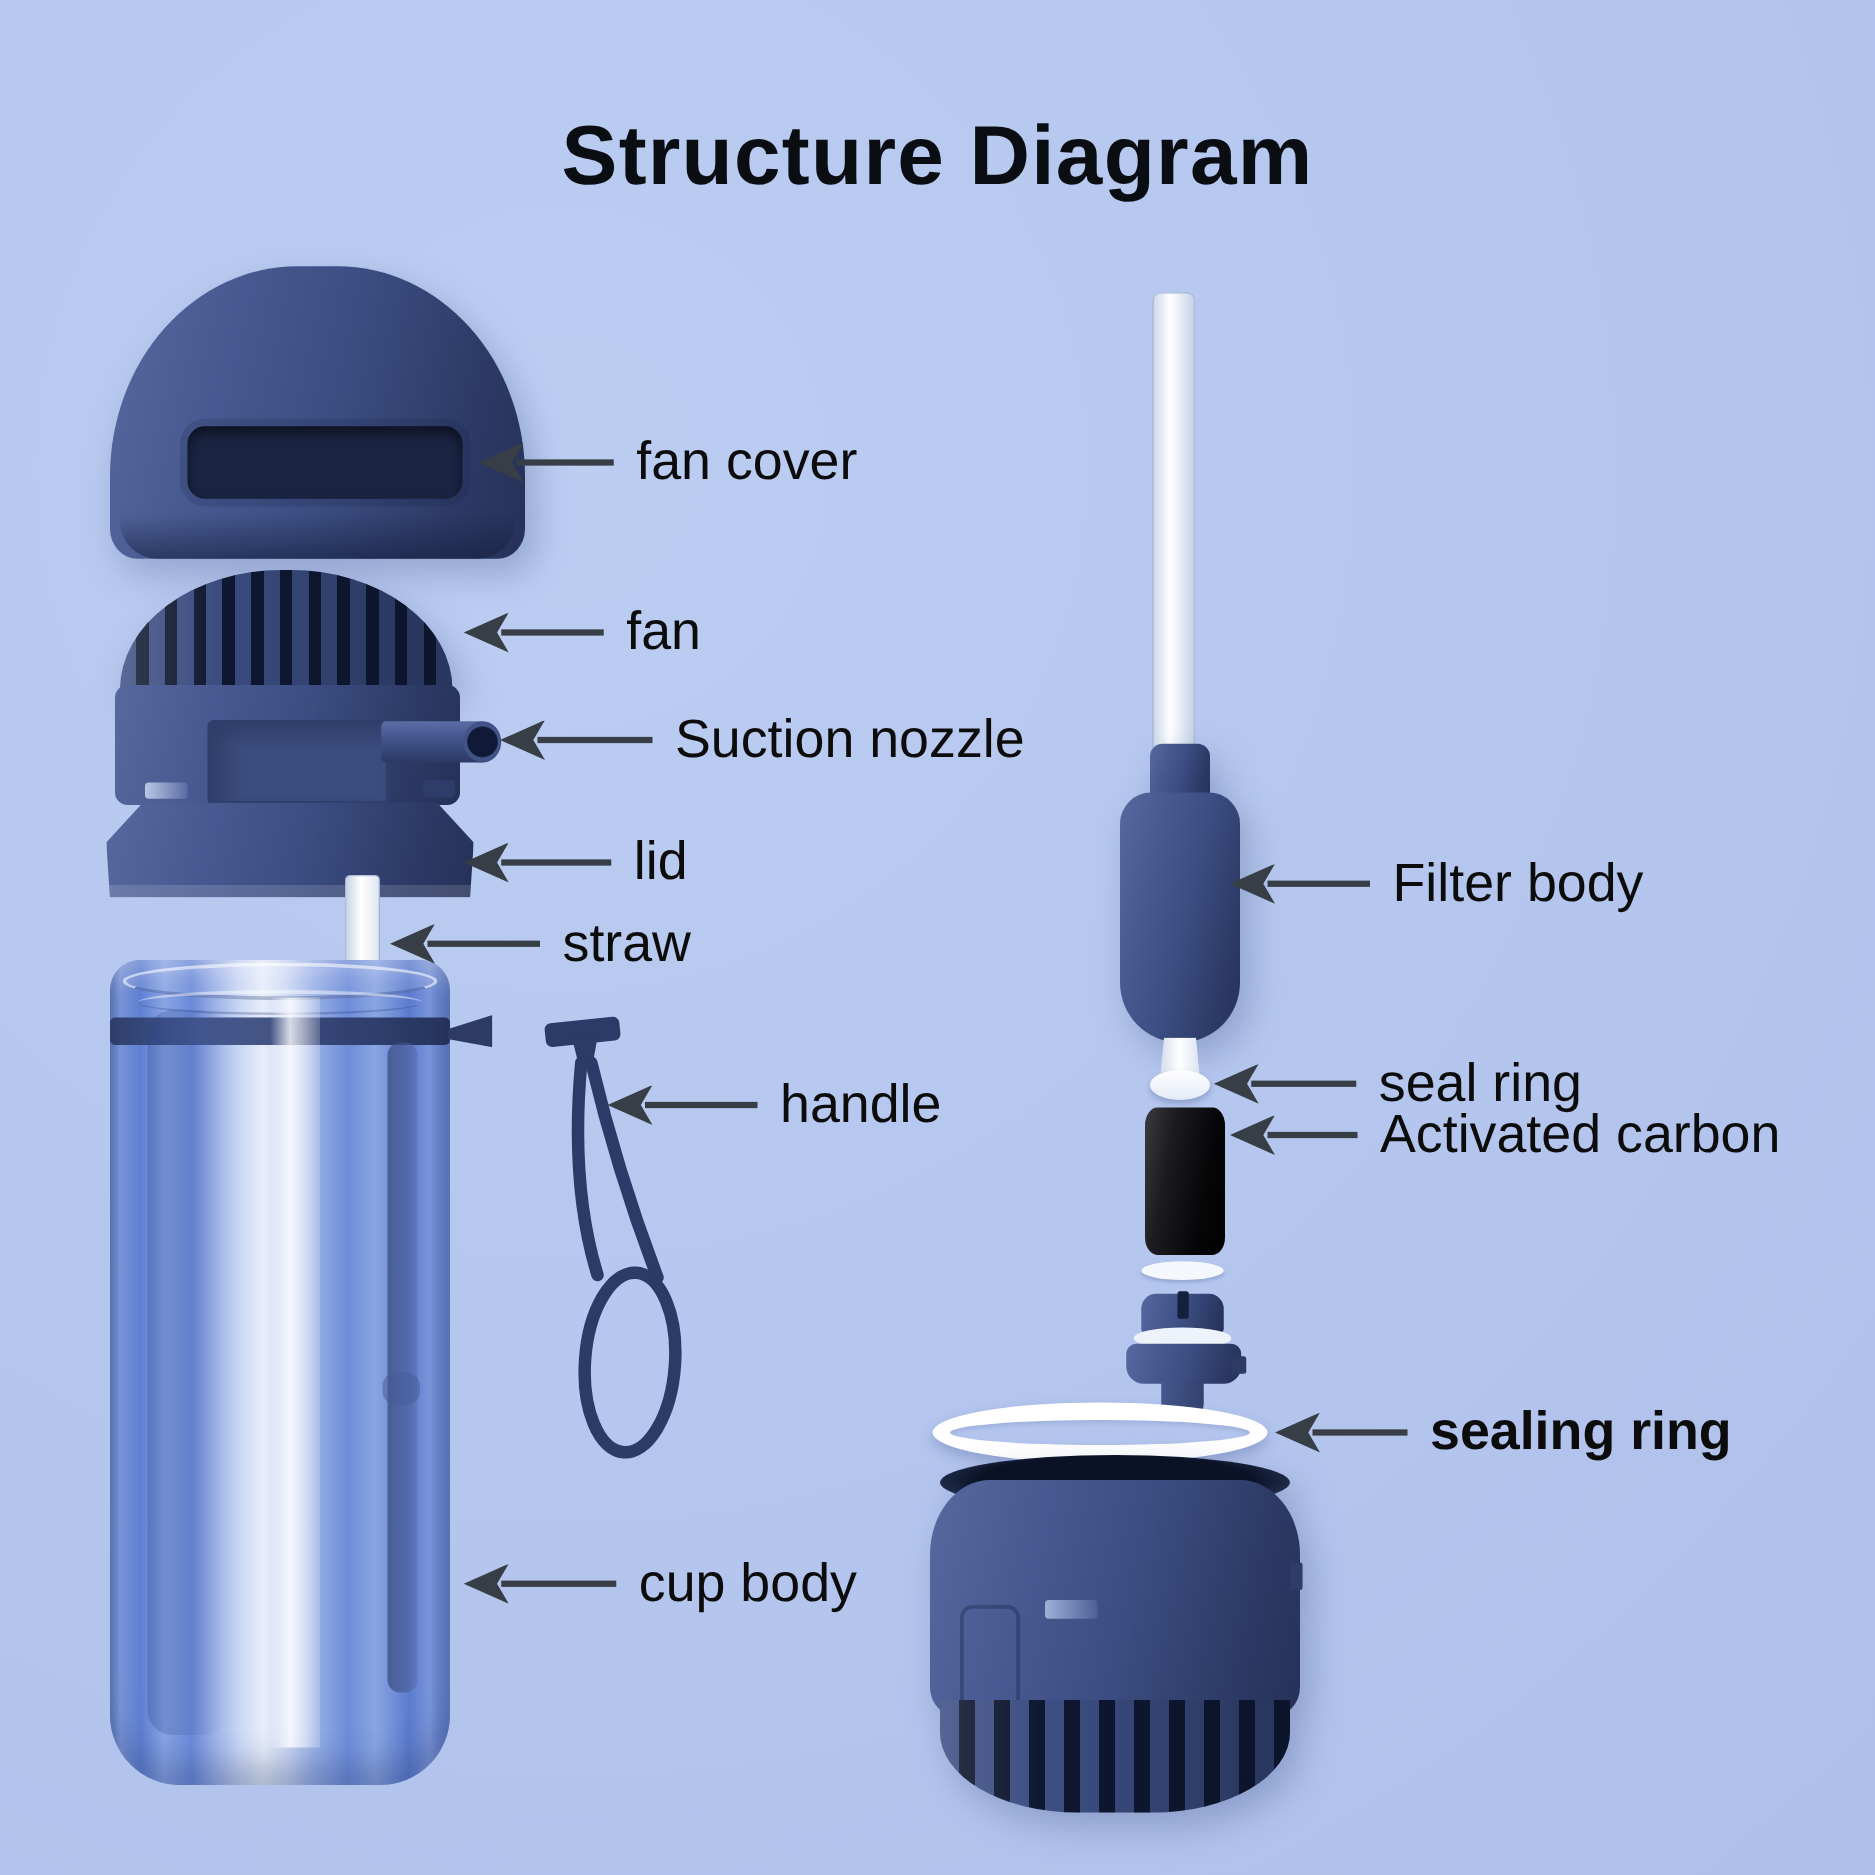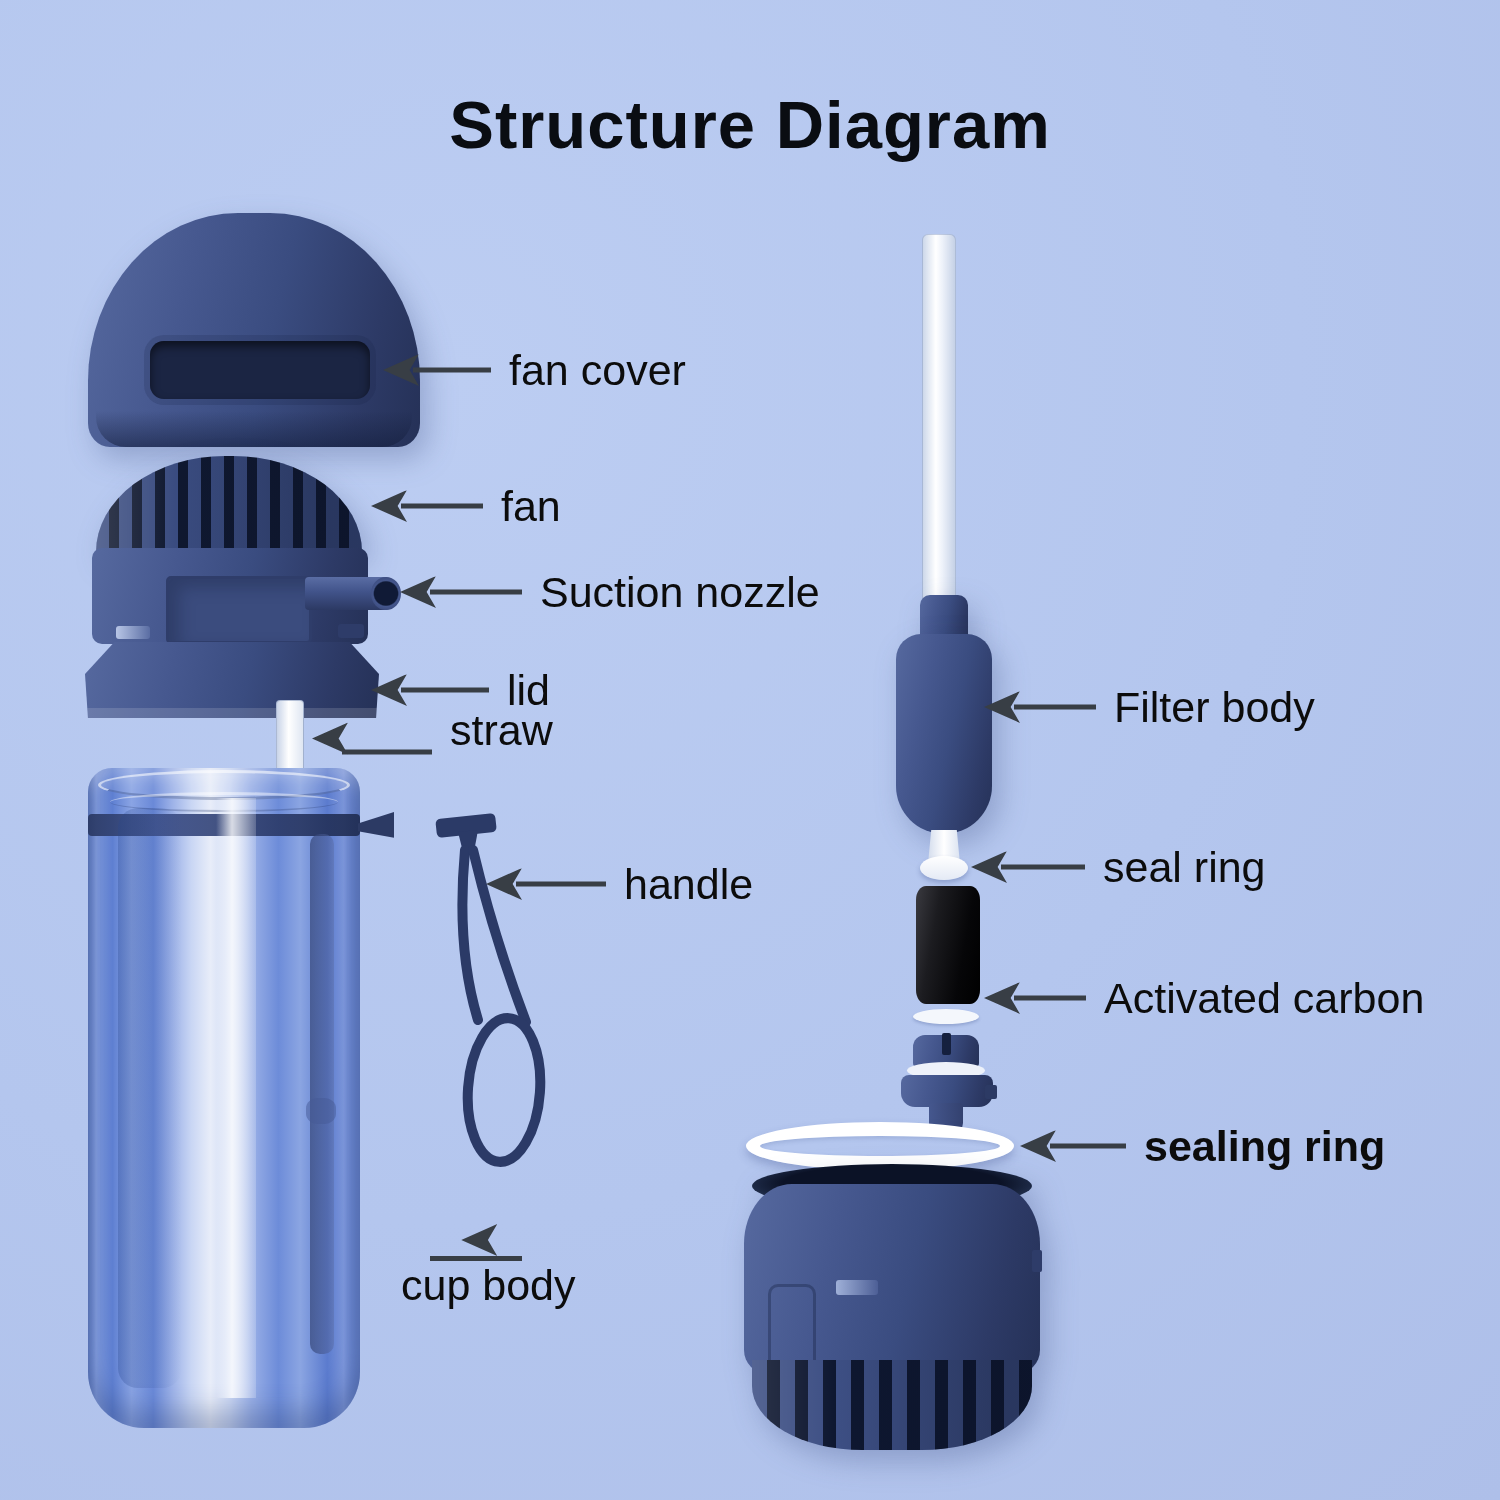--- a/index.html
+++ b/index.html
@@ -16,26 +16,26 @@
   .callout{position:absolute;display:flex;align-items:center;transform:translateY(-50%);}
   .callout .head{flex:none;width:36px;height:32px;background:#383e45;
     clip-path:polygon(0 50%, 100% 0, 74% 50%, 100% 100%);}
   .callout .line{flex:none;height:5px;background:#383e45;margin-left:-6px;}
   .callout .text{margin-left:18px;font-size:43px;color:#0c0c0c;white-space:nowrap;}
 
   .c-fan-cover{left:383px;top:370px;} .c-fan-cover .line{width:78px;}
   .c-fan{left:371px;top:506px;} .c-fan .line{width:82px;}
   .c-nozzle{left:400px;top:592px;} .c-nozzle .line{width:92px;}
   .c-lid{left:371px;top:690px;} .c-lid .line{width:88px;}
-  .c-straw{left:312px;top:730px;align-items:flex-end;} .c-straw .line{width:90px;}
+  .c-straw{left:312px;top:755px;} .c-straw .line{width:90px;}
   .c-handle{left:486px;top:884px;} .c-handle .line{width:90px;}
-  .c-cup-body{left:383px;top:1267px;flex-direction:column;} .c-cup-body .line{width:92px;}
+  .c-cup-body{left:371px;top:1267px;} .c-cup-body .line{width:92px;}
   .c-filter-body{left:984px;top:707px;} .c-filter-body .line{width:82px;}
   .c-seal-ring{left:971px;top:867px;} .c-seal-ring .line{width:84px;}
-  .c-carbon{left:984px;top:998px;} .c-carbon .line{width:72px;}
+  .c-carbon{left:984px;top:908px;} .c-carbon .line{width:72px;}
   .c-filter-head{left:996px;top:1056px;} .c-filter-head .line{width:74px;}
   .c-sealing-ring{left:1020px;top:1146px;font-weight:bold;} .c-sealing-ring .line{width:76px;}
 
   
   .navy{background:linear-gradient(103deg,#56699f 0%,#46588f 30%,#3a4c80 55%,#2d3a66 82%,#253157 100%);}
   .shadowed{filter:drop-shadow(8px 12px 14px rgba(45,65,120,.28));}
 
   
   .fan-cover{left:88px;top:213px;width:332px;height:234px;
     border-radius:150px 150px 22px 22px / 168px 168px 24px 24px;}

